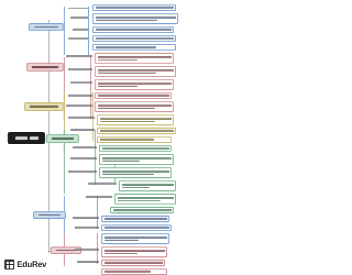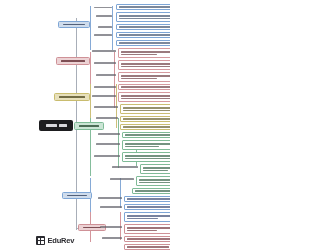--- a/index.html
+++ b/index.html
@@ -1,20 +1,20 @@
 <!DOCTYPE html>
 <html><head>
 <meta charset="utf-8">
 <style>
   html,body{margin:0;padding:0;}
   body{
     width:170px;height:250px;background:#ffffff;overflow:hidden;
     font-family:"Liberation Sans",sans-serif;position:relative;
   }
-  #canvas{position:absolute;inset:0;width:170px;height:250px;margin-left:32px;}
+  #canvas{position:absolute;inset:0;width:170px;height:250px;}
 
   
   .node{
     position:absolute;box-sizing:border-box;background:#ffffff;
     border:0.5px solid #8fa8c8;border-radius:1px;
     display:flex;flex-direction:column;justify-content:center;
     gap:1px;padding:1px 1.5px;overflow:hidden;
   }
   .node .tl{height:1.4px;border-radius:0.5px;background:#6e6e76;opacity:.72;}
   .node .tl.s{width:55%;}

